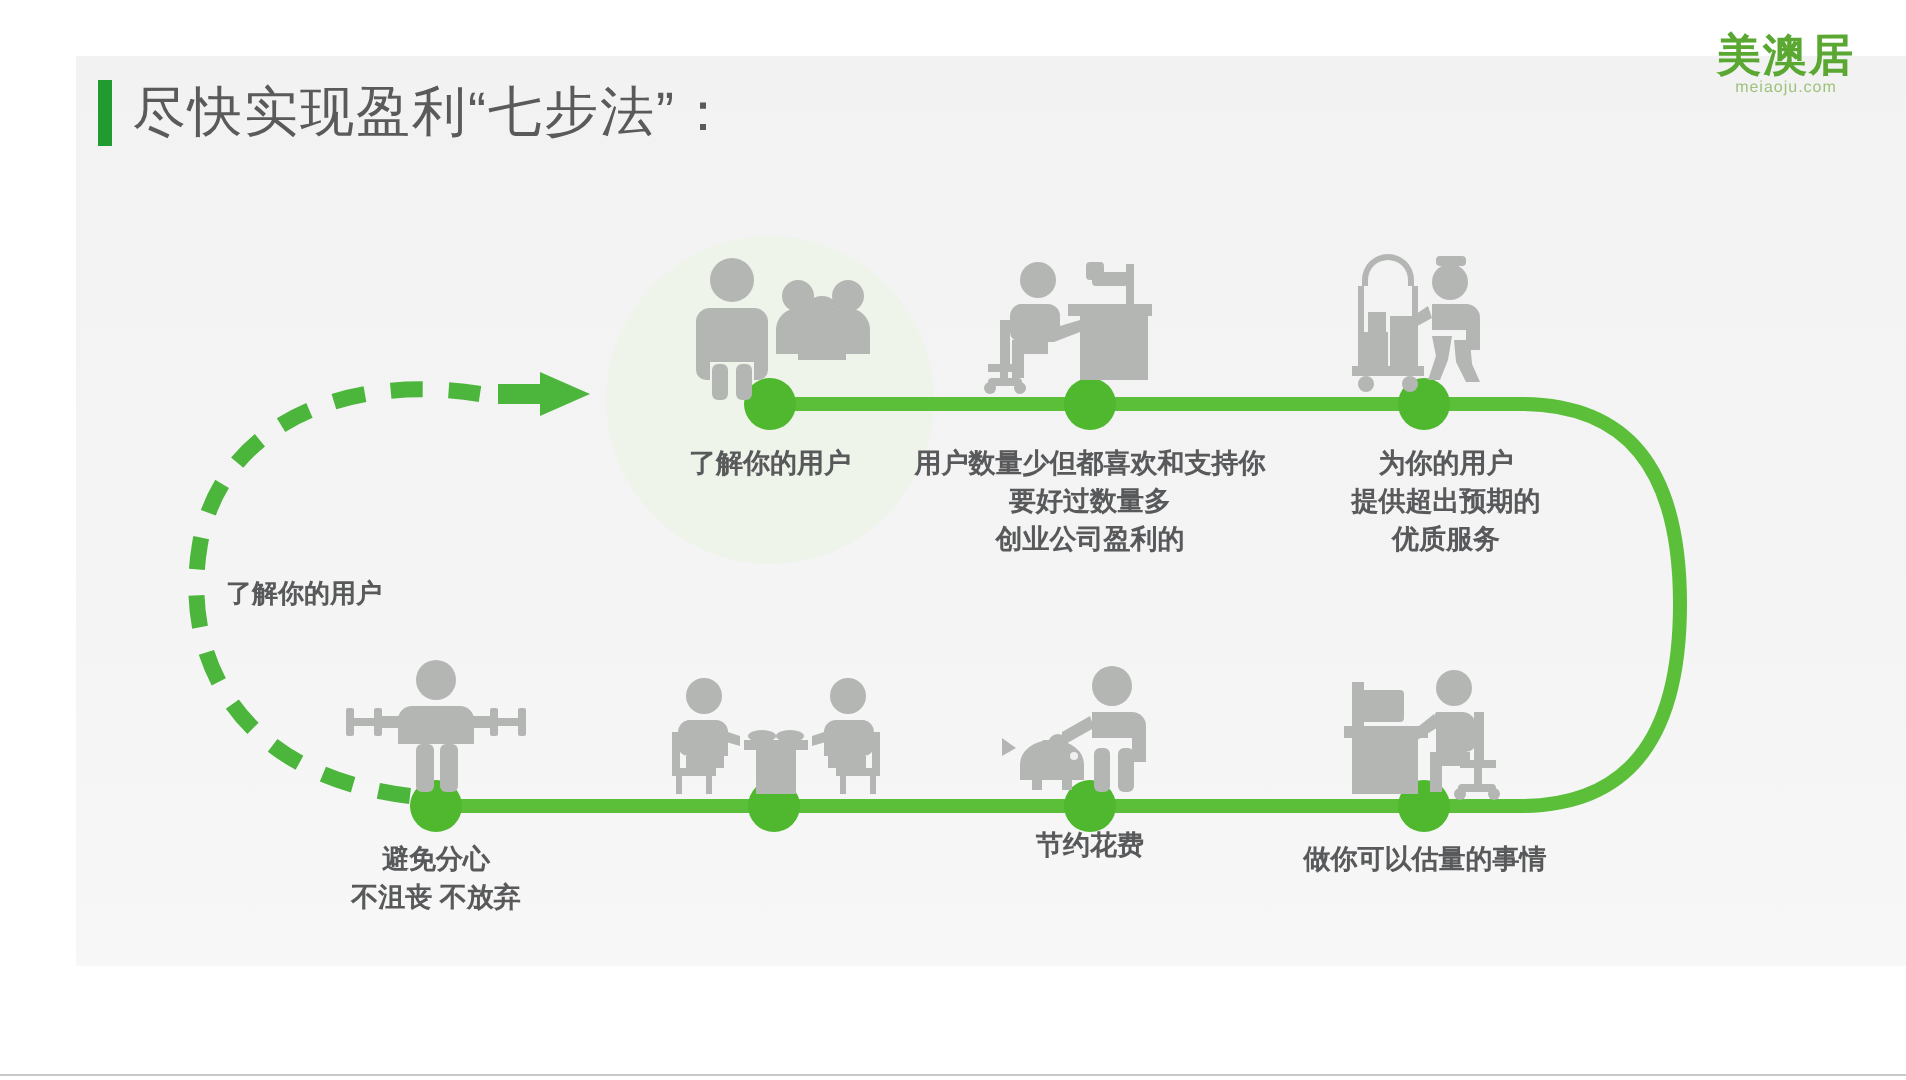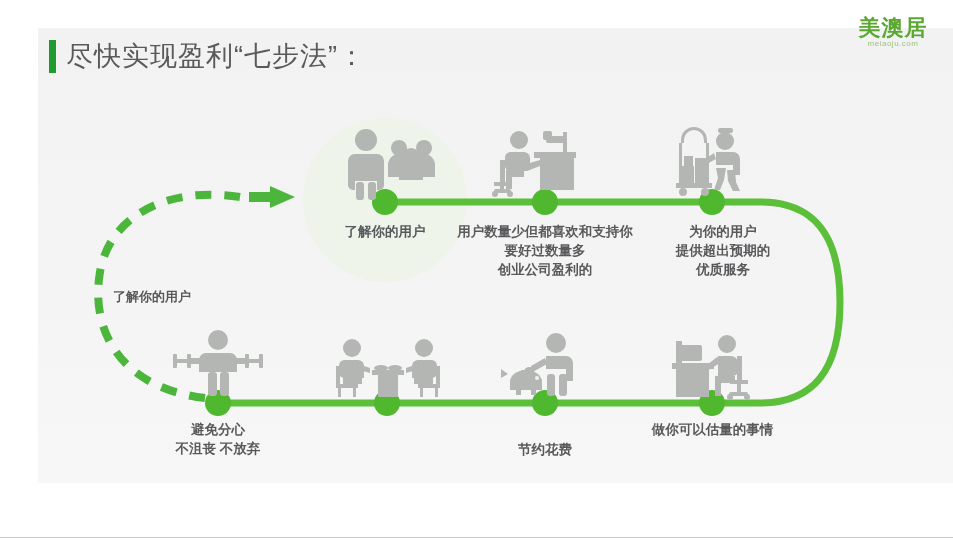--- a/index.html
+++ b/index.html
@@ -294,21 +294,21 @@
   <div class="step-label" style="left:447px; top:222px; width:196px;">用户数量少但都喜欢和支持你
 要好过数量多
 创业公司盈利的</div>
 
   <div class="step-label" style="left:648px; top:222px; width:150px;">为你的用户
 提供超出预期的
 优质服务</div>
 
   <div class="step-label" style="left:625px; top:420px; width:175px;">做你可以估量的事情</div>
 
-  <div class="step-label" style="left:492px; top:440px; width:106px;">节约花费</div>
+  <div class="step-label" style="left:492px; top:413px; width:106px;">节约花费</div>
 
 
   <div class="step-label" style="left:152px; top:420px; width:132px;">避免分心
 不沮丧 不放弃</div>
 
   <div class="loop-label" style="left:113px; top:288px;">了解你的用户</div>
 
 </div>
 
 </body></html>

